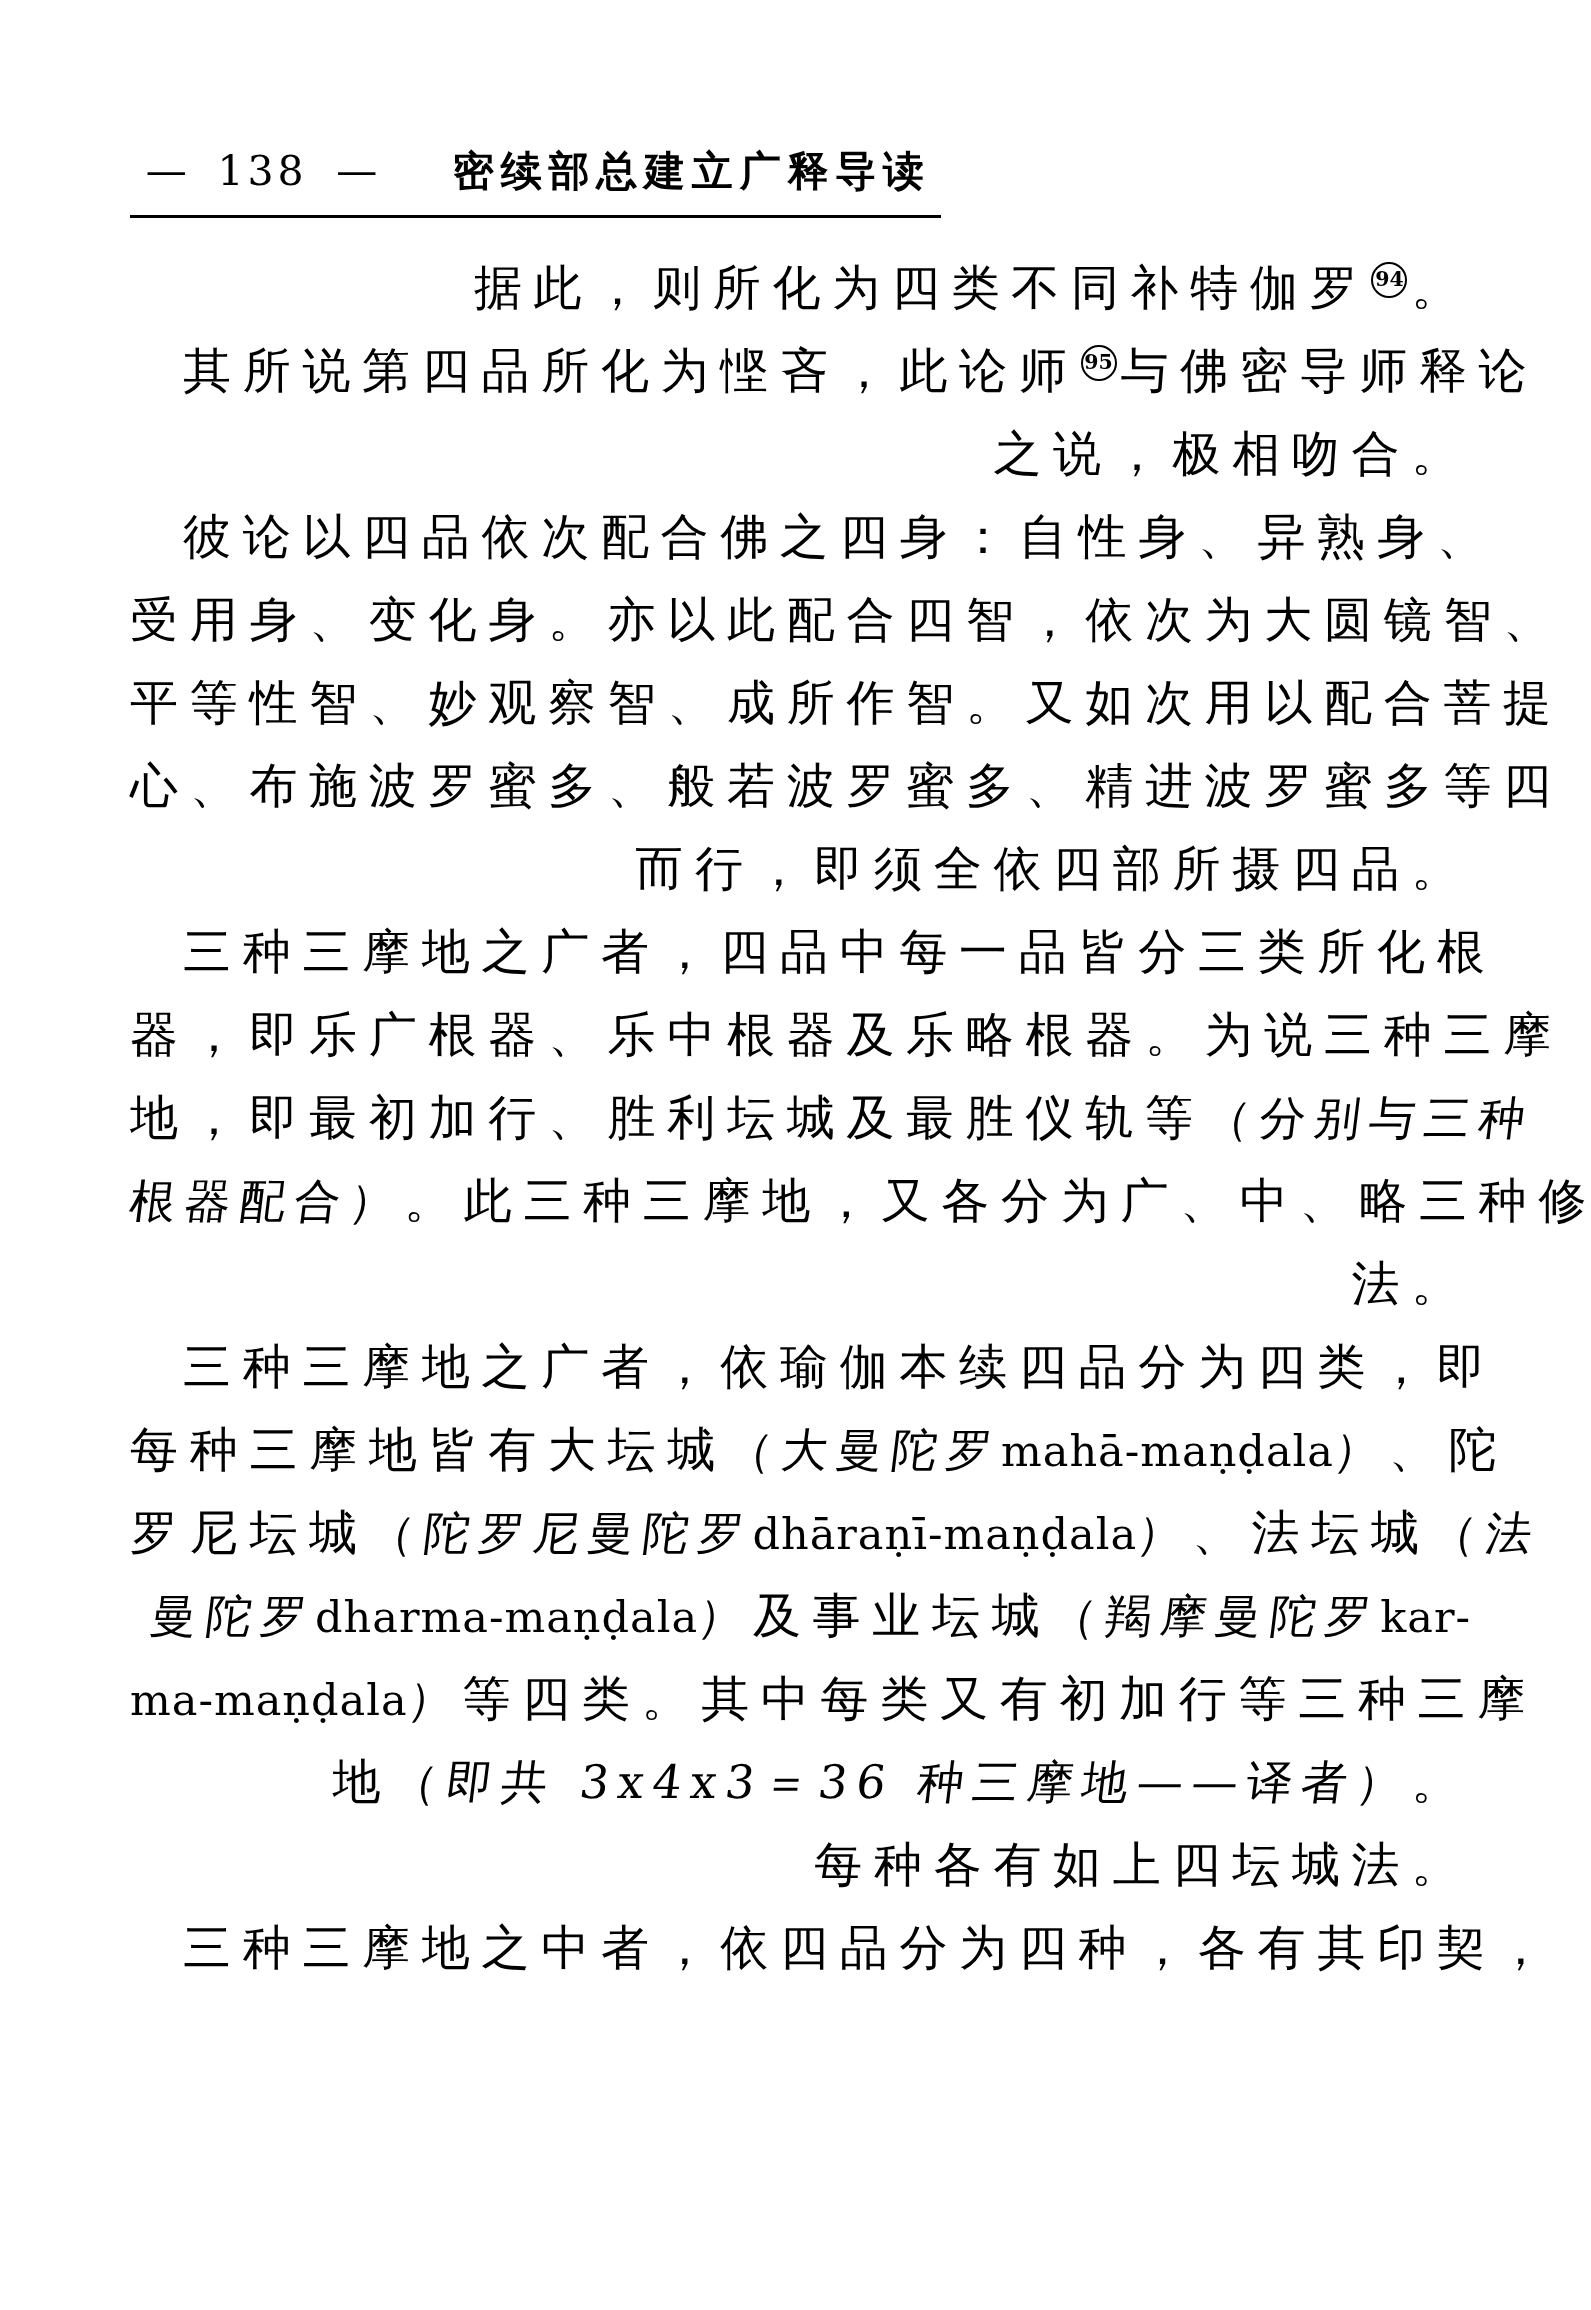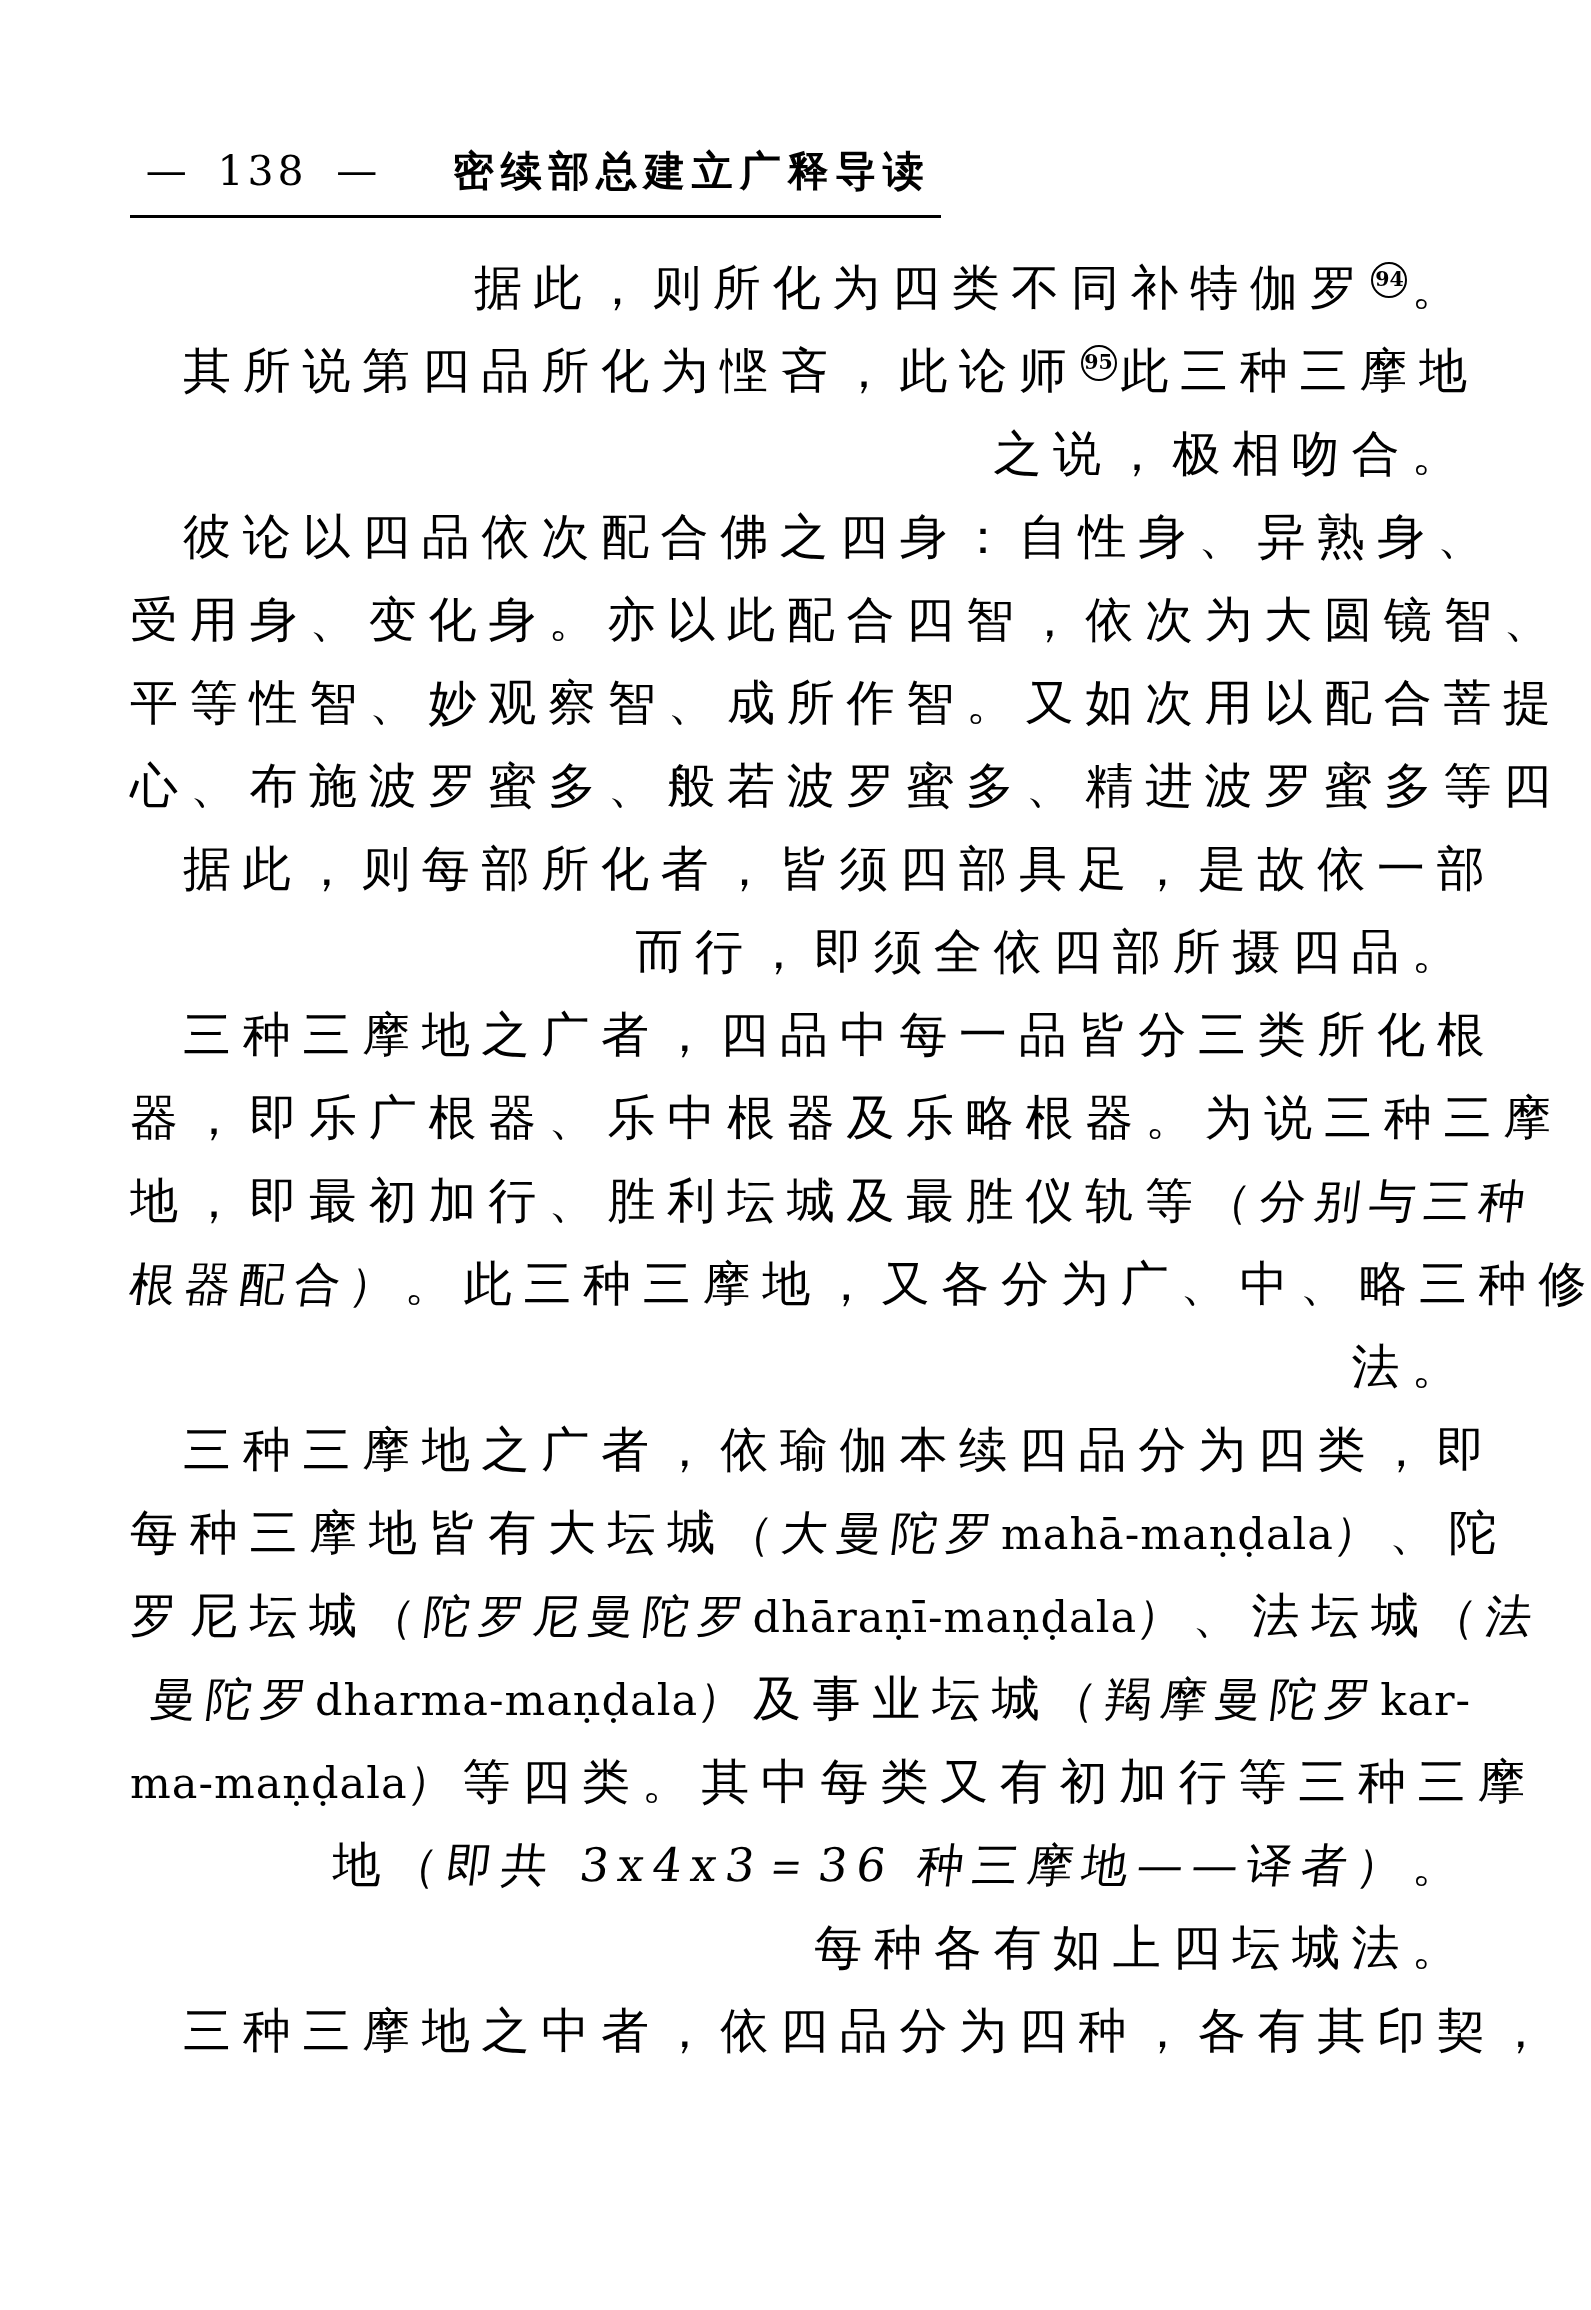--- a/index.html
+++ b/index.html
@@ -93,27 +93,26 @@
     <div class="running-header-inner">
       <span class="dash">—</span>
       <span class="pgnum">138</span>
       <span class="dash">—</span>
       <span class="book-title">密续部总建立广释导读</span>
     </div>
   </div>
 
   <div class="body-text">
       <div class="line"><span>据此，则所化为四类不同补特伽罗</span><span class="fnref">94</span><span>。</span></div>
-      <div class="line indent"><span>其所说第四品所化为悭吝，此论师</span><span class="fnref">95</span><span>此三种三摩地</span></div>
+      <div class="line indent"><span>其所说第四品所化为悭吝，此论师</span><span class="fnref">95</span><span>与佛密导师释论</span></div>
       <div class="line"><span>之说，极相吻合。</span></div>
       <div class="line indent"><span>彼论以四品依次配合佛之四身：自性身、异熟身、</span></div>
       <div class="line"><span>受用身、变化身。亦以此配合四智，依次为大圆镜智、</span></div>
       <div class="line"><span>平等性智、妙观察智、成所作智。又如次用以配合菩提</span></div>
       <div class="line"><span>心、布施波罗蜜多、般若波罗蜜多、精进波罗蜜多等四</span></div>
-      <div class="line indent"><span>据此，则每部所化者，皆须四部具足，是故依一部</span></div>
       <div class="line"><span>而行，即须全依四部所摄四品。</span></div>
       <div class="line indent"><span>三种三摩地之广者，四品中每一品皆分三类所化根</span></div>
       <div class="line"><span>器，即乐广根器、乐中根器及乐略根器。为说三种三摩</span></div>
       <div class="line"><span>地，即最初加行、胜利坛城及最胜仪轨等</span><span class="kai">（分别与三种</span></div>
       <div class="line"><span class="kai">根器配合）</span><span>。此三种三摩地，又各分为广、中、略三种修</span></div>
       <div class="line"><span>法。</span></div>
       <div class="line indent"><span>三种三摩地之广者，依瑜伽本续四品分为四类，即</span></div>
       <div class="line"><span>每种三摩地皆有大坛城</span><span class="kai">（大曼陀罗 </span><span class="lat">mahā-maṇḍala</span><span class="kai">）</span><span>、陀</span></div>
       <div class="line"><span>罗尼坛城</span><span class="kai">（陀罗尼曼陀罗 </span><span class="lat">dhāraṇī-maṇḍala</span><span class="kai">）</span><span>、法坛城</span><span class="kai">（法</span></div>
       <div class="line"><span class="kai">曼陀罗 </span><span class="lat">dharma-maṇḍala</span><span class="kai">）</span><span>及事业坛城</span><span class="kai">（羯摩曼陀罗 </span><span class="lat">kar-</span></div>

